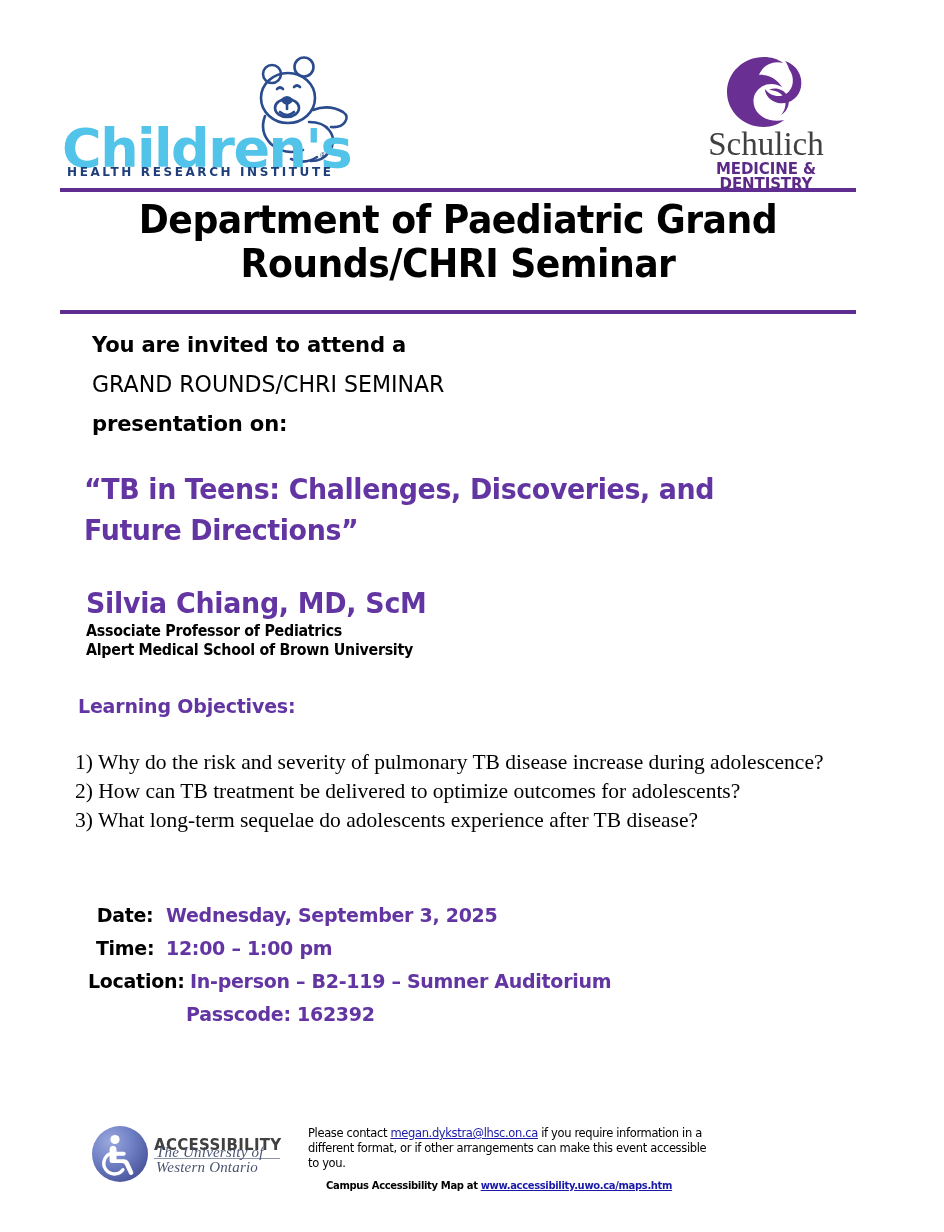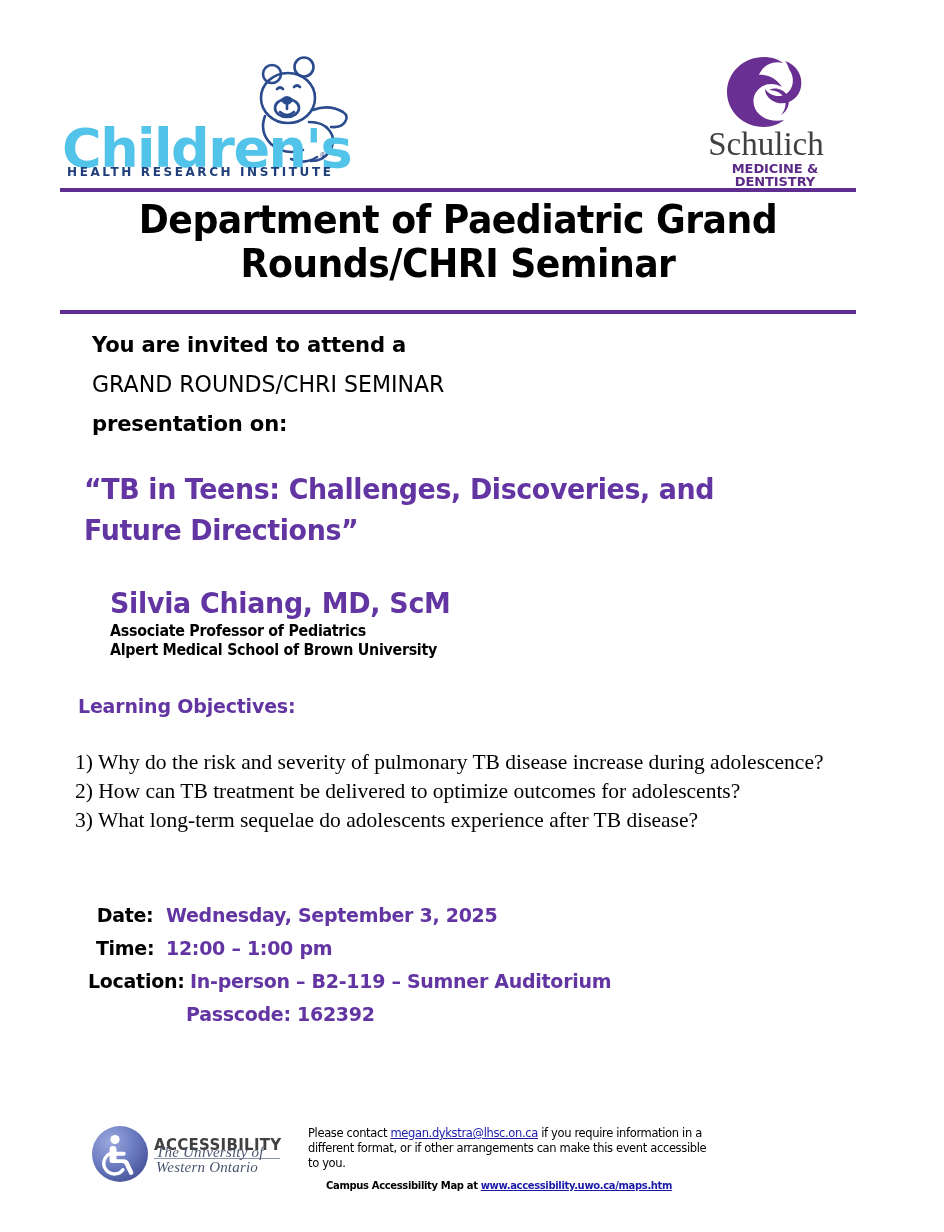--- a/index.html
+++ b/index.html
@@ -87,25 +87,24 @@
     line-height: 1;
   }
   .schulich-tag {
     position: absolute;
     left: 0;
     top: 106px;
     width: 140px;
     text-align: center;
     font-family: "DejaVu Sans", sans-serif;
     font-weight: bold;
-    font-size: 13px;
+    font-size: 15px;
     letter-spacing: -0.1px;
     color: #5b2a86;
     line-height: 1;
-    margin-left: 9px;
   }
 
   
   .rule {
     position: absolute;
     left: 60px;
     width: 796px;
     height: 4px;
     background: #5f2d8f;
   }
@@ -168,21 +167,20 @@
     transform: scaleX(0.96);
     transform-origin: left top;
   }
 
   
   .speaker {
     position: absolute;
     left: 86px;
     top: 588px;
     width: 700px;
-    margin-left: 24px;
   }
   .speaker-name {
     font-family: "DejaVu Sans", sans-serif;
     font-weight: bold;
     font-size: 28px;
     color: #6335a3;
     letter-spacing: -0.3px;
     line-height: 1.12;
     transform: scaleX(0.96);
     transform-origin: left center;

